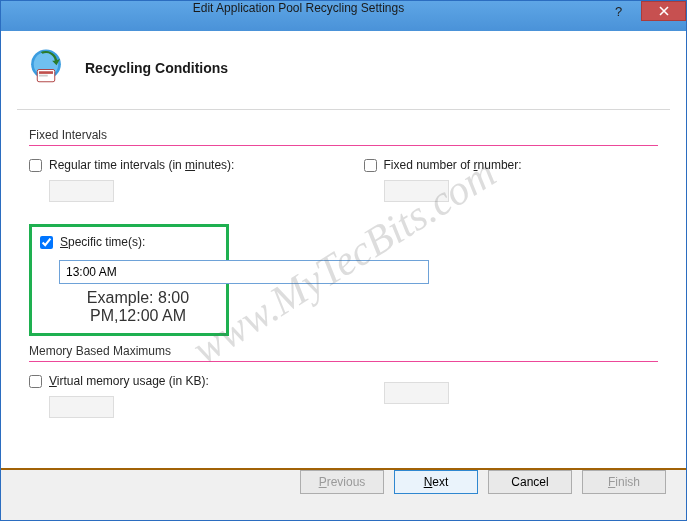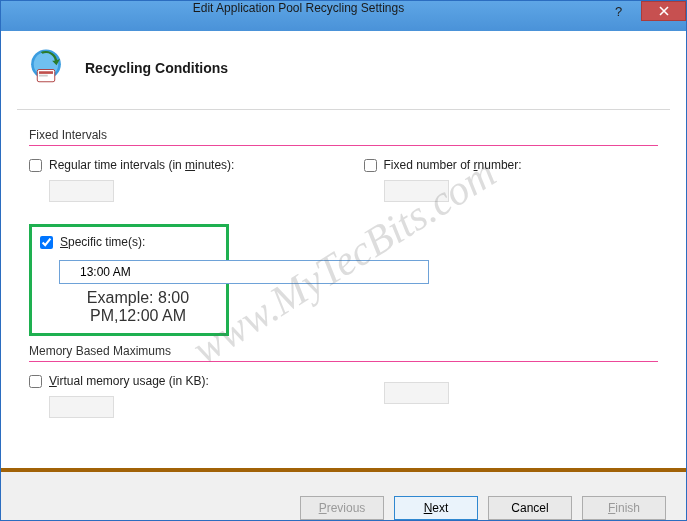--- a/index.html
+++ b/index.html
@@ -85,38 +85,38 @@
       border: 3px solid #1eb050;
       padding: 8px 10px 8px 8px;
       margin-top: 6px;
       width: 200px;
       position: relative;
     }
     .specific-input {
       margin: 8px 0 4px 20px;
       width: 370px; height: 24px;
       border: 1px solid #6ea2d8;
-      padding: 2px 20px;
+      padding: 2px 6px;
       font-size: 12px;
       position: absolute;
       left: 10px;
       top: 28px;
     }
     .example {
       margin: 40px 0 0 20px;
       font-size: 16px;
       color: #333;
       text-align: center;
     }
     .group-specific { position: relative; height: 100px; margin-bottom: 20px; }
     .footer {
       height: 52px;
-      border-top: 4px solid #a16207;
+      border-top: 2px solid #a16207;
       background: #f0f0f0;
-      display: flex; align-items: flex-end; justify-content: flex-end;
+      display: flex; align-items: flex-start; justify-content: flex-end;
       padding: 0 20px; gap: 10px;
     }
     .btn {
       width: 84px; height: 24px;
       font-size: 12px;
       border: 1px solid #adadad;
       background: #e9e9e9;
       display: flex; align-items: center; justify-content: center;
     }
     .btn.default {

